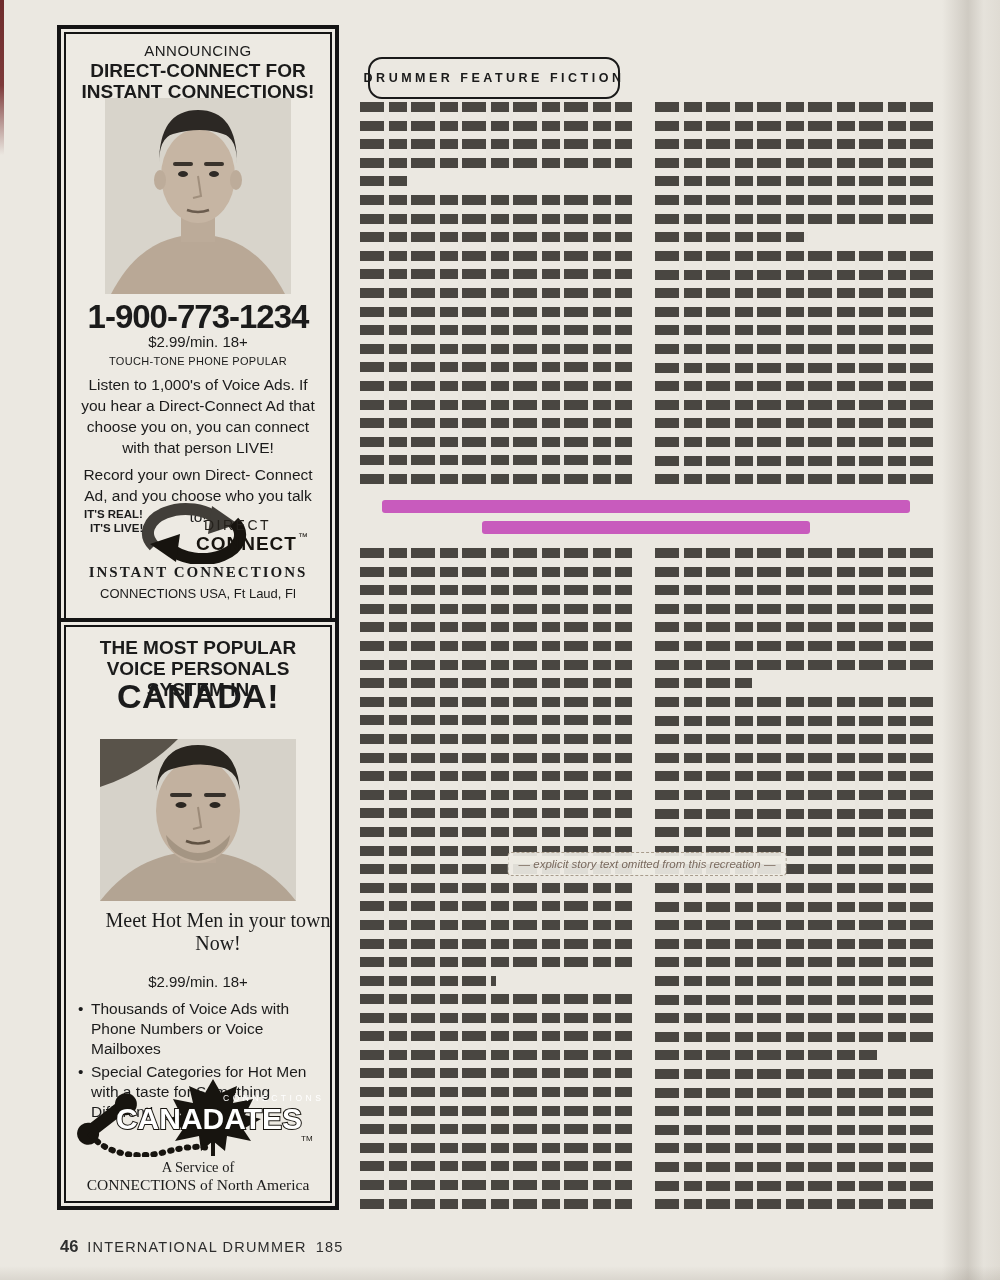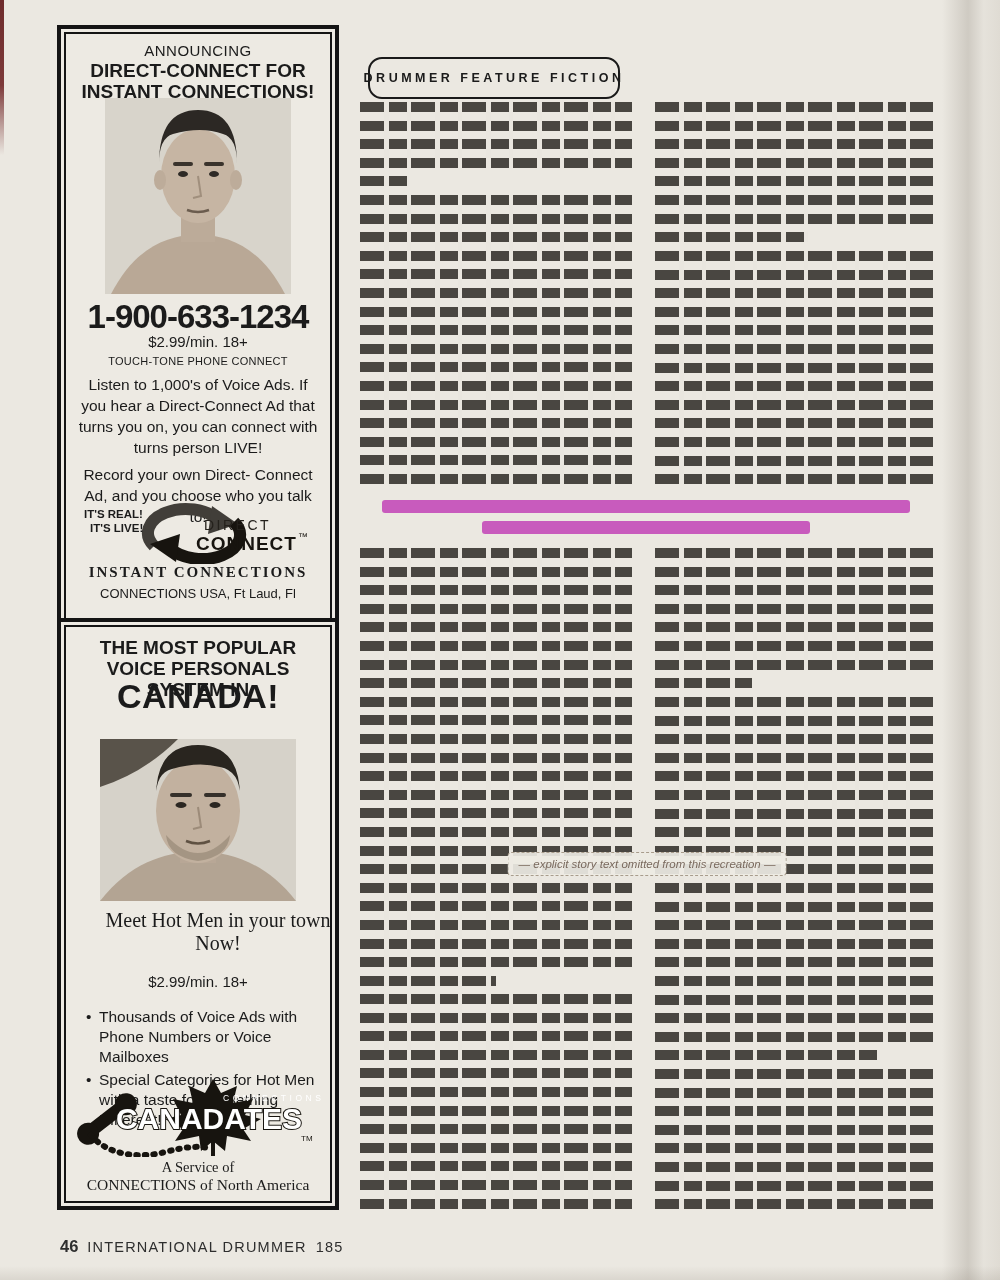--- a/index.html
+++ b/index.html
@@ -36,21 +36,21 @@
   .ad-body{position:absolute;width:100%;padding:0 12px;font-size:15.5px;line-height:21px;}
   #body1{top:340px;}
   #body2{top:430px;}
   .logo-dc{position:absolute;top:468px;left:50%;transform:translateX(-50%);}
   .caption-serif{position:absolute;top:530px;width:100%;font-family:"Liberation Serif",serif;
     font-weight:bold;font-size:15px;letter-spacing:2px;}
   .address{position:absolute;top:552px;width:100%;font-size:13px;}
   .ad2-title1{position:absolute;top:10px;width:100%;font-weight:bold;font-size:19px;line-height:21px;}
   .canada{position:absolute;top:50px;width:100%;font-weight:bold;font-size:34px;letter-spacing:.5px;}
   .meet{position:absolute;top:282px;width:100%;font-family:"Liberation Serif",serif;font-size:20px;margin-left:20px;}
-  .bullets{position:absolute;top:372px;left:10px;right:6px;margin:8px;padding:0;list-style:none;}
+  .bullets{position:absolute;top:372px;left:10px;right:6px;margin:0;padding:0;list-style:none;}
   .bullets li{position:relative;padding-left:15px;font-size:15.5px;line-height:20px;margin-bottom:3px;text-align:left;}
   .bullets li::before{content:"•";position:absolute;left:2px;top:0;}
   .logo-can{position:absolute;top:452px;left:50%;transform:translateX(-50%);}
   .service1{position:absolute;top:532px;width:100%;font-family:"Liberation Serif",serif;font-size:14.5px;}
   .service2{position:absolute;top:549px;width:100%;font-family:"Liberation Serif",serif;font-size:15.5px;}
 
   
   .badge{position:absolute;left:368px;top:57px;width:252px;height:42px;border:2.5px solid #1a1a1a;
     border-radius:14px;display:flex;align-items:center;justify-content:center;
     font-weight:bold;font-size:12.5px;letter-spacing:3.5px;white-space:nowrap;}
@@ -107,24 +107,24 @@
         <ellipse cx="131" cy="82" rx="6" ry="10" fill="#bdac9a"></ellipse>
         <path d="M54,66 Q54,12 93,12 Q132,12 132,66 Q132,40 118,36 Q96,28 68,36 Q54,40 54,66 Z" fill="#2c2824"></path>
         <rect x="68" y="64" width="20" height="4" rx="2" fill="#3a332c"></rect>
         <rect x="99" y="64" width="20" height="4" rx="2" fill="#3a332c"></rect>
         <ellipse cx="78" cy="76" rx="5" ry="3" fill="#2e2a26"></ellipse>
         <ellipse cx="109" cy="76" rx="5" ry="3" fill="#2e2a26"></ellipse>
         <path d="M93,78 L96,98 L88,100" stroke="#a08f7d" stroke-width="2" fill="none"></path>
         <path d="M82,112 Q93,116 104,112" stroke="#6b5c4e" stroke-width="2.5" fill="none"></path>
       </svg>
 
-      <div class="phone c">1-900-633-1234</div>
+      <div class="phone c">1-900-773-1234</div>
       <div class="price c">$2.99/min. 18+</div>
-      <div class="req c">TOUCH-TONE PHONE CONNECT</div>
-      <div class="ad-body c" id="body1">Listen to 1,000's of Voice Ads. If you hear a Direct-Connect Ad that turns you on, you can connect with turns person LIVE!</div>
+      <div class="req c">TOUCH-TONE PHONE POPULAR</div>
+      <div class="ad-body c" id="body1">Listen to 1,000's of Voice Ads. If you hear a Direct-Connect Ad that choose you on, you can connect with that person LIVE!</div>
       <div class="ad-body c" id="body2">Record your own Direct- Connect Ad, and you choose who you talk to!</div>
 
       <svg class="logo-dc" width="244" height="62" viewBox="0 0 244 62">
         <g>
           <path d="M78,44 A38,24 0 0 1 142,18" stroke="#413e39" stroke-width="12" fill="none"></path>
           <polygon points="136,4 162,22 132,32" fill="#413e39"></polygon>
           <path d="M158,20 A38,24 0 0 1 94,46" stroke="#17140f" stroke-width="12" fill="none"></path>
           <polygon points="100,60 74,42 104,32" fill="#17140f"></polygon>
         </g>
         <text x="8" y="16" font-family="Liberation Sans,sans-serif" font-size="11.5" font-weight="bold" fill="#1b1b1b">IT'S REAL!</text>

